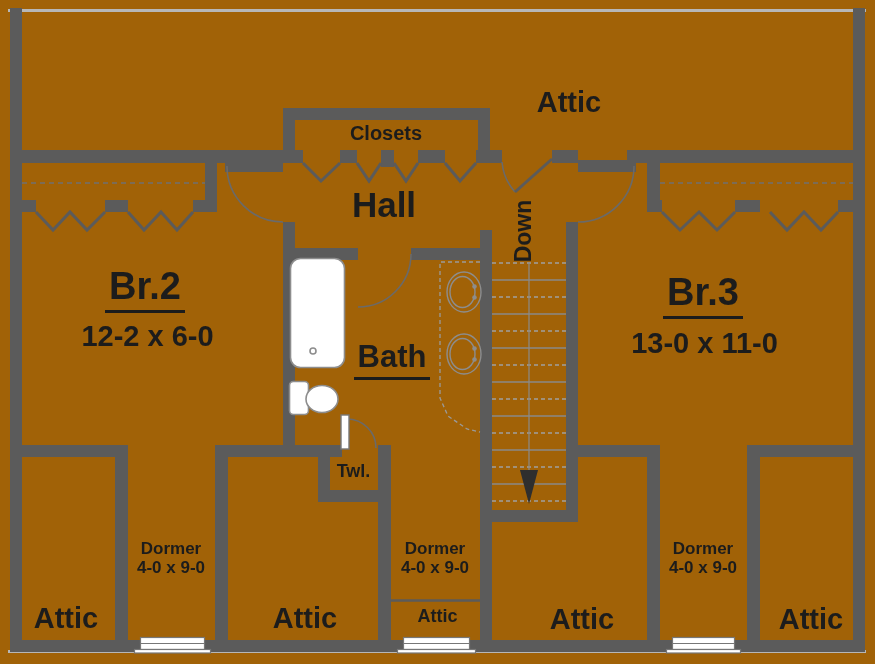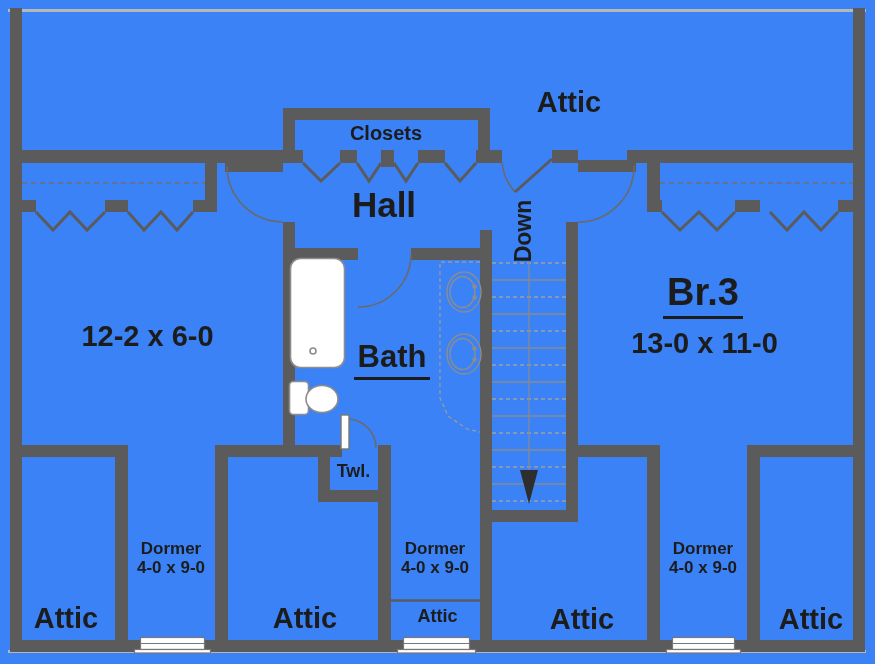--- a/index.html
+++ b/index.html
@@ -1,16 +1,16 @@
 <!DOCTYPE html>
 <html><head>
 <meta charset="utf-8">
 <style>
   html,body{margin:0;padding:0;background:#ffffff;}
-  #plan{position:relative;width:875px;height:664px;background:#3b82f6;overflow:hidden;
+  #plan{position:relative;width:875px;height:664px;background:#a16207;overflow:hidden;
         font-family:"Liberation Sans",sans-serif;}
   .tl{position:absolute;background:#b7b7b7;}
   .w{position:absolute;background:#5b5b5b;}
   svg.overlay{position:absolute;left:0;top:0;}
   .lbl{position:absolute;font-weight:bold;color:#1c1c1c;text-align:center;white-space:nowrap;
        line-height:1.06;}
   .ul{border-bottom:3px solid #1c1c1c;padding:0 4px 3px 4px;}
   .fs29{font-size:29px;} .fs20{font-size:20px;} .fs35{font-size:35px;} .fs23{font-size:23px;}
   .fs38{font-size:38px;} .fs31{font-size:31px;} .fs18{font-size:18px;} .fs17{font-size:17px;}
   .rot{transform:rotate(-90deg);}
@@ -189,20 +189,23 @@
   </svg>
 
   <div class="lbl fs29" style="left:504px;top:87px;width:130px;">Attic</div>
 
   <div class="lbl fs35" style="left:319px;top:186px;width:130px;">Hall</div>
 
   <div class="lbl fs20" style="left:326px;top:123px;width:120px;">Closets</div>
 
   <div class="lbl fs23 rot" style="left:480px;top:218px;width:88px;height:26px;">Down</div>
 
+  <div class="lbl fs38" style="left:75px;top:266px;width:140px;">
+    <span class="ul">Br.2</span>
+  </div>
   <div class="lbl fs29" style="left:55px;top:321px;width:185px;">12-2 x 6-0</div>
 
   <div class="lbl fs38" style="left:633px;top:272px;width:140px;">
     <span class="ul">Br.3</span>
   </div>
   <div class="lbl fs29" style="left:612px;top:328px;width:185px;">13-0 x 11-0</div>
 
   <div class="lbl fs31" style="left:332px;top:321px;width:120px;margin-top:20px;">
     <span class="ul">Bath</span>
   </div>

